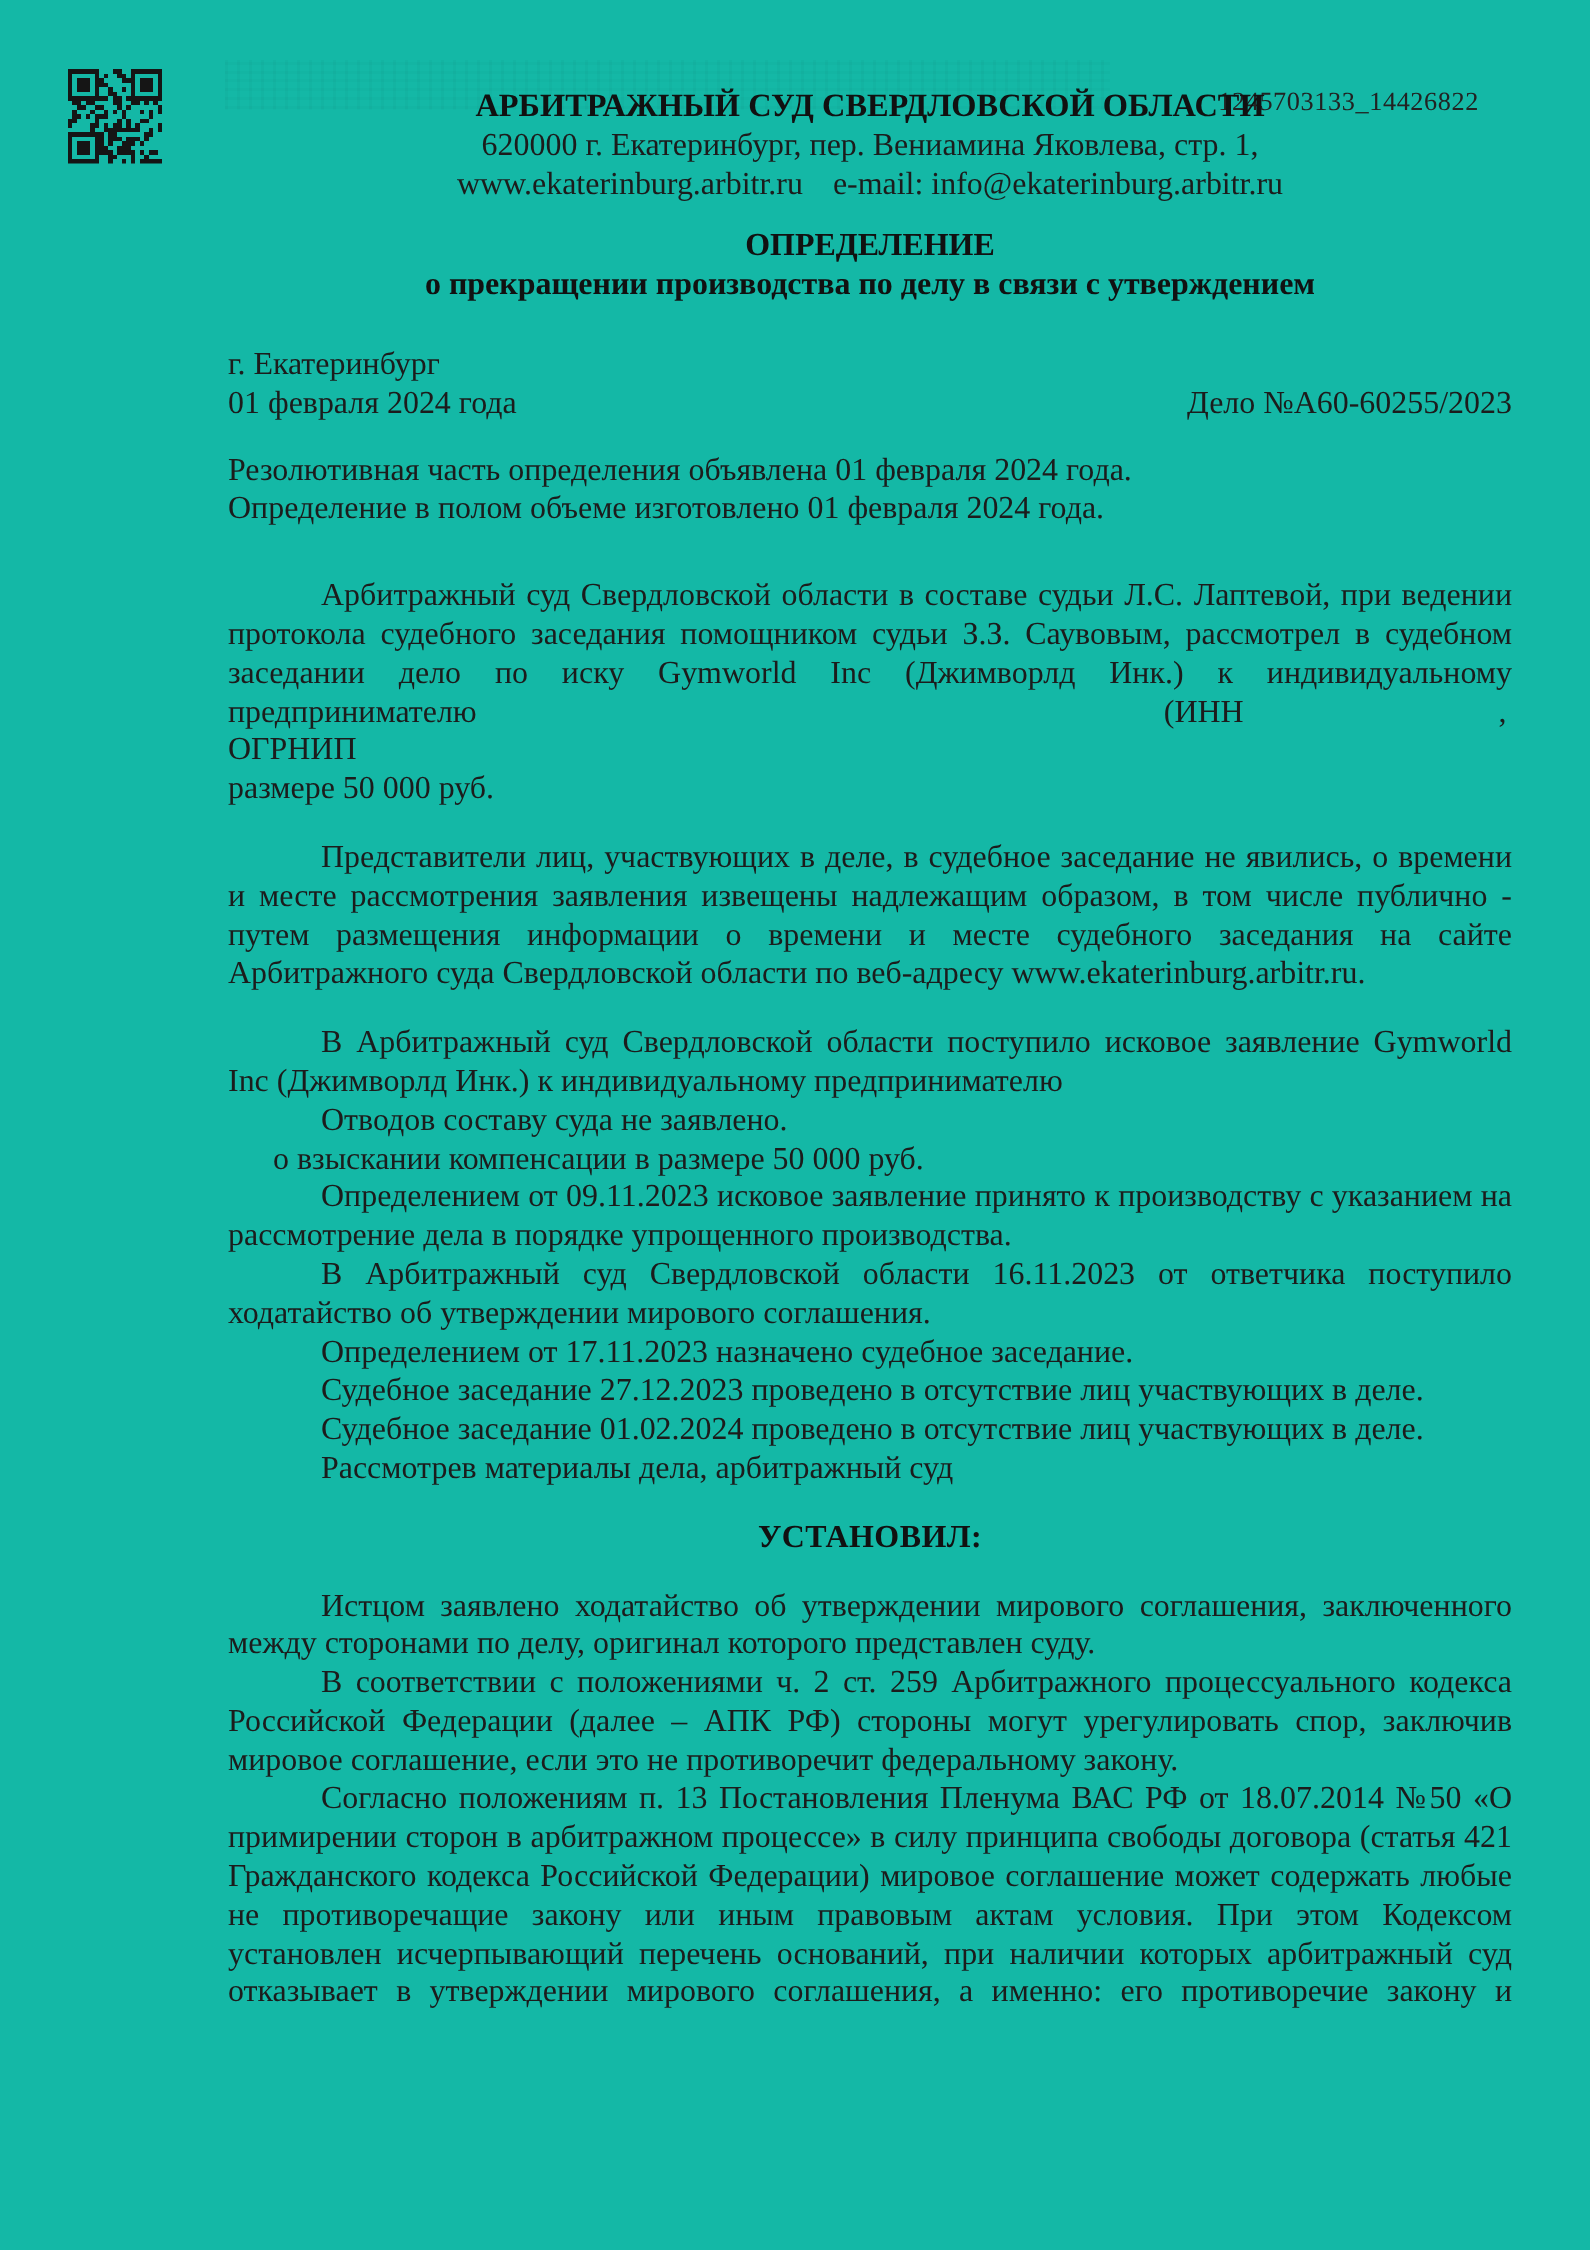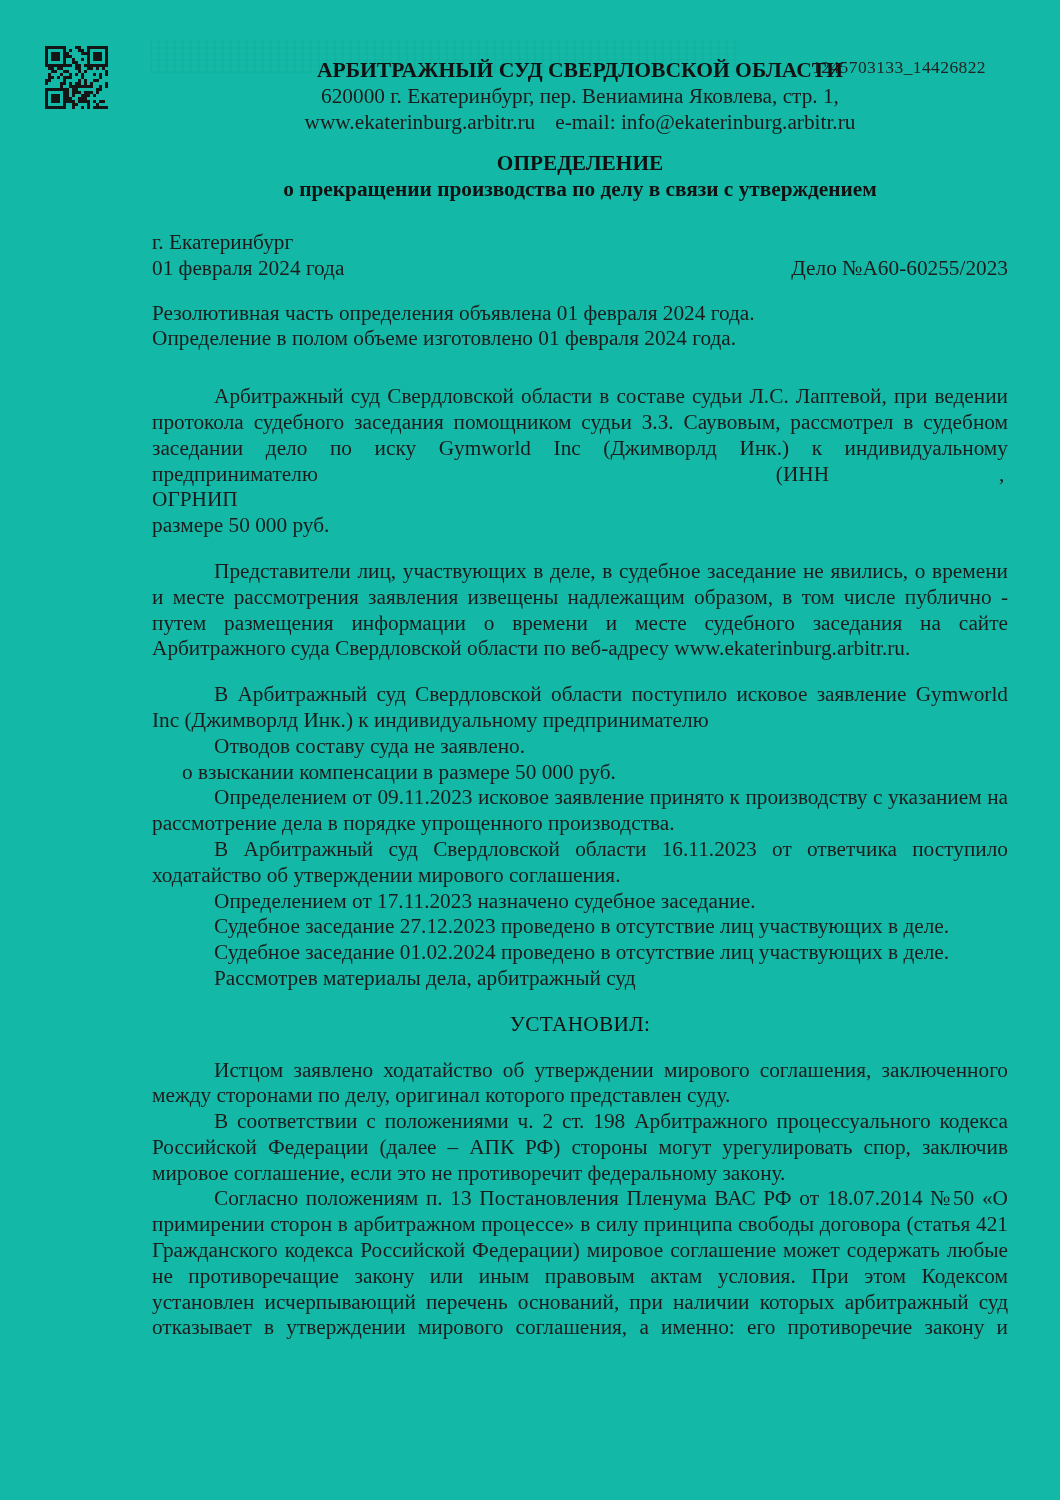--- a/index.html
+++ b/index.html
@@ -34,21 +34,21 @@
   .court-name{font-weight:bold;font-size:21.6px;color:#111;}
   .title-block{margin-top:16px;text-align:center;font-weight:bold;color:#111;}
   .meta-block{margin-top:27px;}
   .meta-row{display:flex;justify-content:space-between;align-items:baseline;}
   .announcement{margin-top:19px;}
   .doc-body{margin-top:32px;}
   .para{margin:0;}
   .para.justify{text-align:justify;}
   .para.justify-all{text-align:justify;text-align-last:justify;}
   .para.indent{text-indent:62px;}
-  .para.heading{text-align:center;font-weight:normal;color:#111;letter-spacing:.3px;}
+  .para.heading{text-align:center;font-weight:bold;color:#111;letter-spacing:.3px;}
   .redline{display:flex;align-items:center;}
   .redline .gap{display:inline-block;flex:0 0 auto;}
   .sp{margin-top:20px;}
 </style>
 </head>
 <body>
 
 <div class="page">
 
   <div class="scan-noise"></div>
@@ -329,18 +329,18 @@
         <div class="para left indent"><span>Отводов составу суда не заявлено.</span></div>
         <div class="para left" style="padding-left: 30px;"><span>о взыскании компенсации в размере 50 000 руб.</span></div>
         <div class="para justify indent"><span>Определением от 09.11.2023 исковое заявление принято к производству с указанием на рассмотрение дела в порядке упрощенного производства.</span></div>
         <div class="para justify indent"><span>В Арбитражный суд Свердловской области 16.11.2023 от ответчика поступило ходатайство об утверждении мирового соглашения.</span></div>
         <div class="para left indent"><span>Определением от 17.11.2023 назначено судебное заседание.</span></div>
         <div class="para left indent"><span>Судебное заседание 27.12.2023 проведено в отсутствие лиц участвующих в деле.</span></div>
         <div class="para left indent"><span>Судебное заседание 01.02.2024 проведено в отсутствие лиц участвующих в деле.</span></div>
         <div class="para left indent"><span>Рассмотрев материалы дела, арбитражный суд</span></div>
         <div class="para heading sp"><span>УСТАНОВИЛ:</span></div>
         <div class="para justify indent sp"><span>Истцом заявлено ходатайство об утверждении мирового соглашения, заключенного между сторонами по делу, оригинал которого представлен суду.</span></div>
-        <div class="para justify indent"><span>В соответствии с положениями ч. 2 ст. 198 Арбитражного процессуального кодекса Российской Федерации (далее – АПК РФ) стороны могут урегулировать спор, заключив мировое соглашение, если это не противоречит федеральному закону.</span></div>
+        <div class="para justify indent"><span>В соответствии с положениями ч. 2 ст. 259 Арбитражного процессуального кодекса Российской Федерации (далее – АПК РФ) стороны могут урегулировать спор, заключив мировое соглашение, если это не противоречит федеральному закону.</span></div>
         <div class="para justify-all indent"><span>Согласно положениям п. 13 Постановления Пленума ВАС РФ от 18.07.2014 №50 «О примирении сторон в арбитражном процессе» в силу принципа свободы договора (статья 421 Гражданского кодекса Российской Федерации) мировое соглашение может содержать любые не противоречащие закону или иным правовым актам условия. При этом Кодексом установлен исчерпывающий перечень оснований, при наличии которых арбитражный суд отказывает в утверждении мирового соглашения, а именно: его противоречие закону и</span></div>
       </div>
 
   </div>
 </div>
 
 </body></html>

